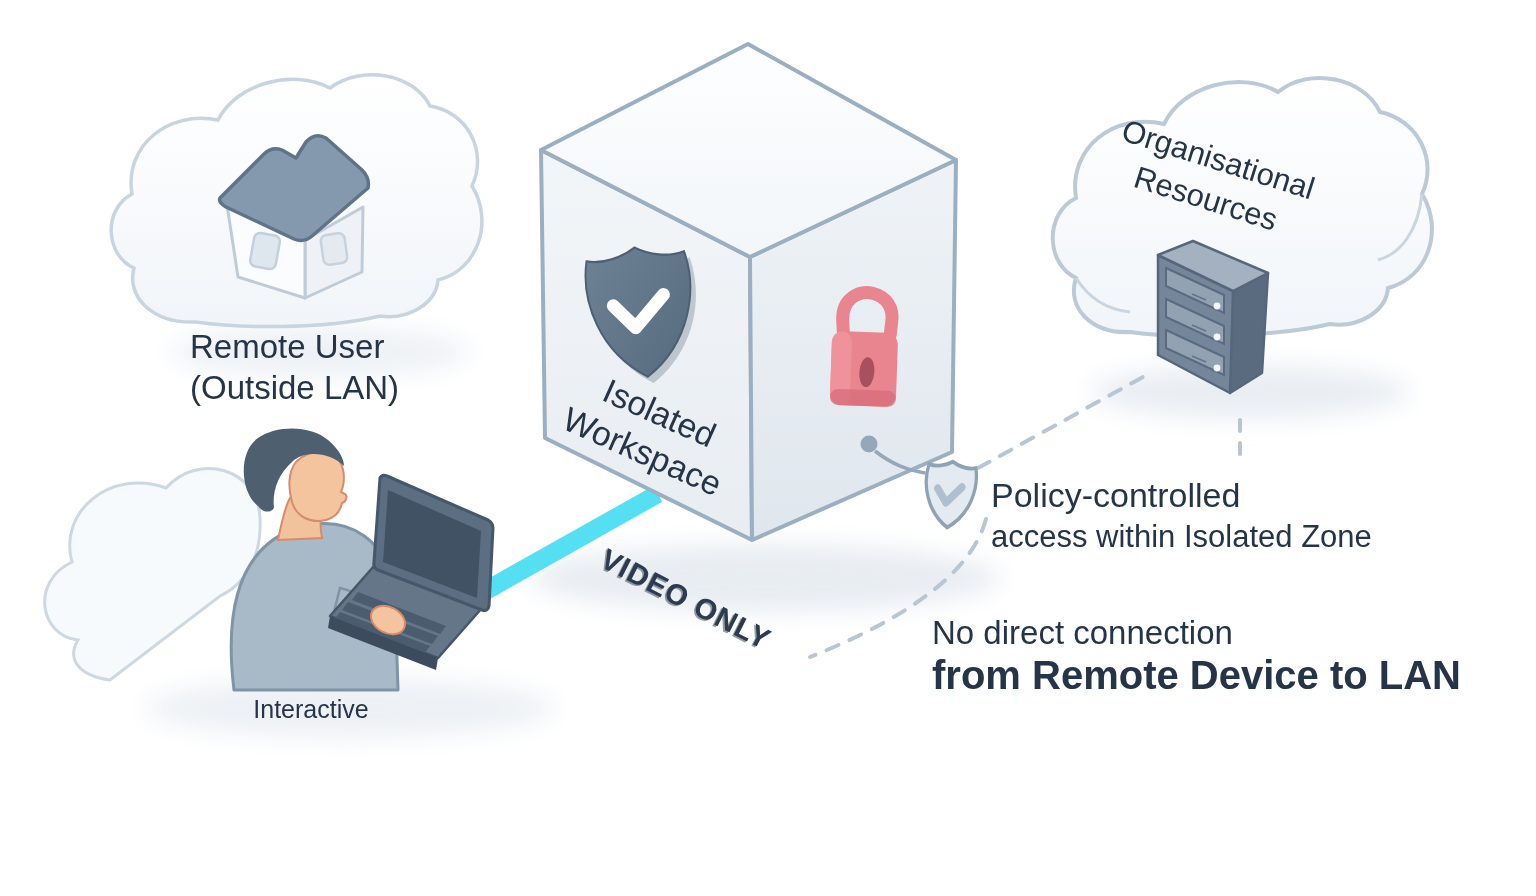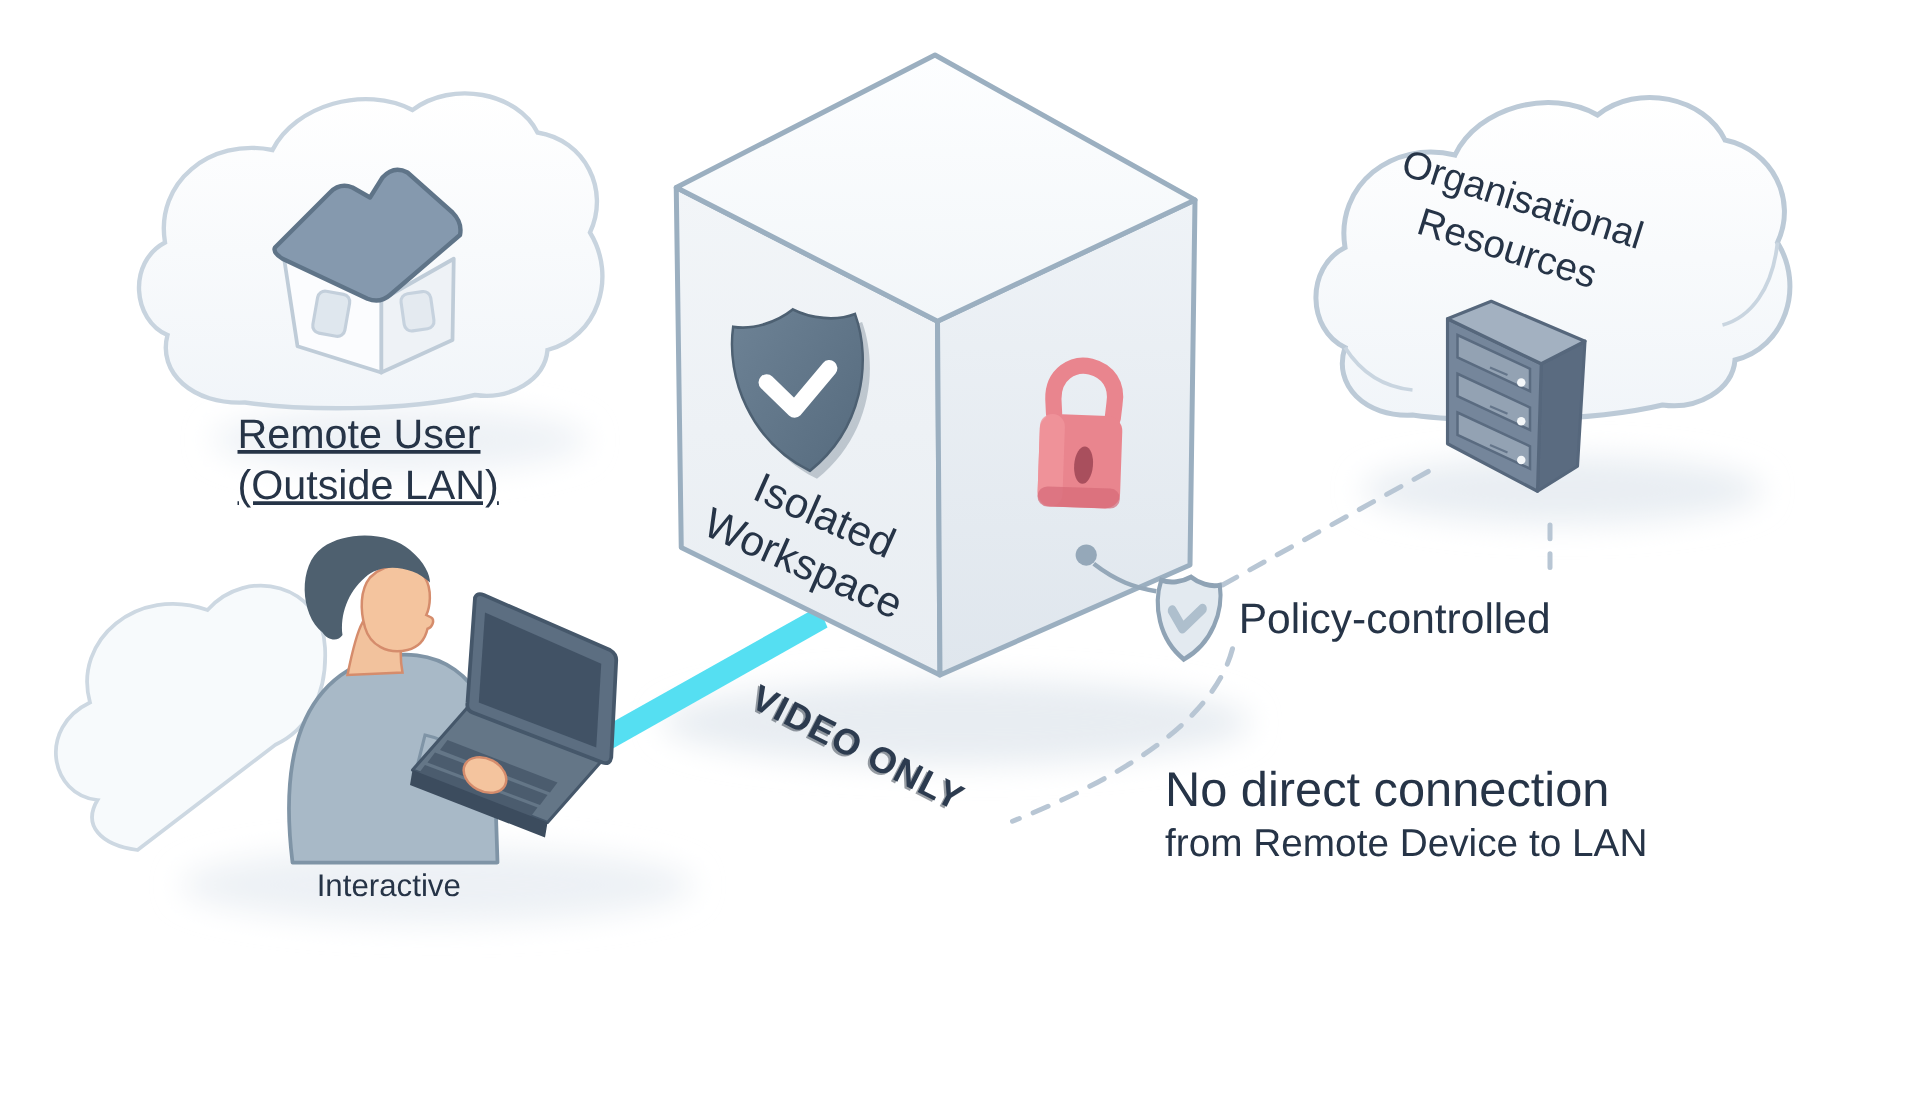--- a/index.html
+++ b/index.html
@@ -3,34 +3,34 @@
 <meta charset="utf-8">
 <style>
   html,body{margin:0;padding:0;background:#ffffff;}
   .stage{
     position:relative;width:1536px;height:896px;overflow:hidden;
     background:#ffffff;font-family:"Liberation Sans",sans-serif;
   }
   .stage svg{position:absolute;left:0;top:0;}
   .lbl{position:absolute;color:#263447;}
   .lbl div{white-space:nowrap;}
-  .remote-user{left:190px;top:326px;font-size:33px;line-height:41px;text-align:left;text-decoration:underline;}
+  .remote-user{left:190px;top:326px;font-size:33px;line-height:41px;text-align:left;}
   .org-label{left:1052px;top:138px;width:320px;font-size:31px;line-height:41px;text-align:center;
     transform:rotate(17.5deg);}
   .isolated-label{left:541px;top:390px;width:220px;font-size:34px;line-height:42px;text-align:center;
     transform:rotate(24deg);}
   .video-label{left:556px;top:582px;width:260px;font-size:29px;line-height:34px;text-align:center;
     font-weight:700;letter-spacing:1px;transform:rotate(27deg);color:#2c3b4f;
     text-shadow:-1px 2px 0 rgba(28,40,54,.45);}
   .policy-label{left:991px;top:472px;width:440px;}
   .policy-label .l1{font-size:34px;line-height:46px;}
   .policy-label .l2{font-size:31px;line-height:38px;}
   .nodirect-label{left:932px;top:610px;text-align:left;}
-  .nodirect-label .l1{font-size:39px;line-height:46px;}
-  .nodirect-label .l2{font-size:31px;line-height:38px;}
+  .nodirect-label .l1{font-size:33px;line-height:46px;}
+  .nodirect-label .l2{font-size:40px;line-height:38px;font-weight:bold;}
   .interactive-label{left:151px;top:688px;width:320px;font-size:25px;line-height:42px;text-align:center;}
 </style>
 </head>
 <body>
 
 <div class="stage">
 
 <svg width="1536" height="896" viewBox="0 0 1536 896">
   <defs>
     <path id="shieldPath" d="M0-58C14-50 34-46 50-50C60-14 46 34 0 60C-46 34-60-14-50-50C-34-46-14-50 0-58Z"></path>
@@ -169,20 +169,21 @@
 
 <div class="lbl org-label">
   <div>Organisational</div>
   <div>Resources</div>
 </div>
 
 <div class="lbl video-label">VIDEO ONLY</div>
 
 <div class="lbl policy-label">
   <div class="l1">Policy-controlled</div>
+  <div class="l2">access within Isolated Zone</div>
 </div>
 
 <div class="lbl nodirect-label">
   <div class="l1">No direct connection</div>
   <div class="l2">from Remote Device to LAN</div>
 </div>
 
 <div class="lbl interactive-label">
   <div>Interactive</div>
 </div>

